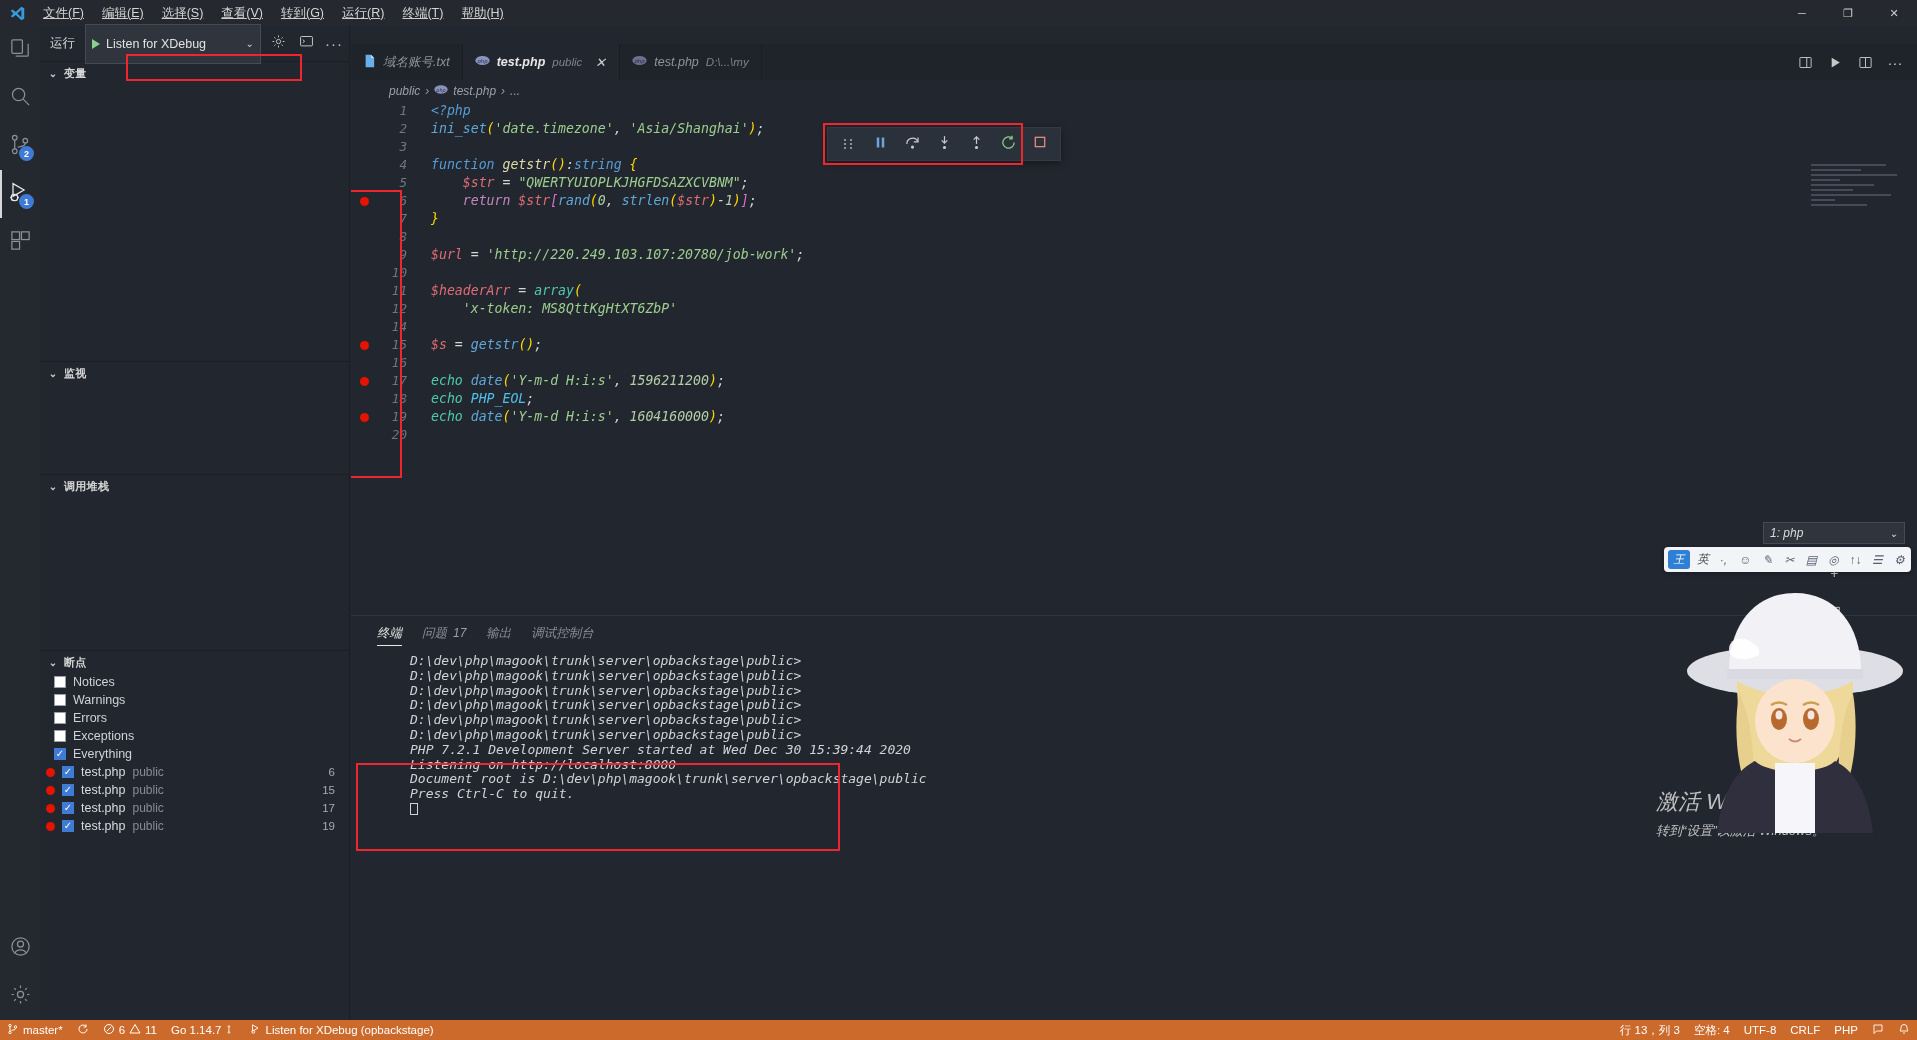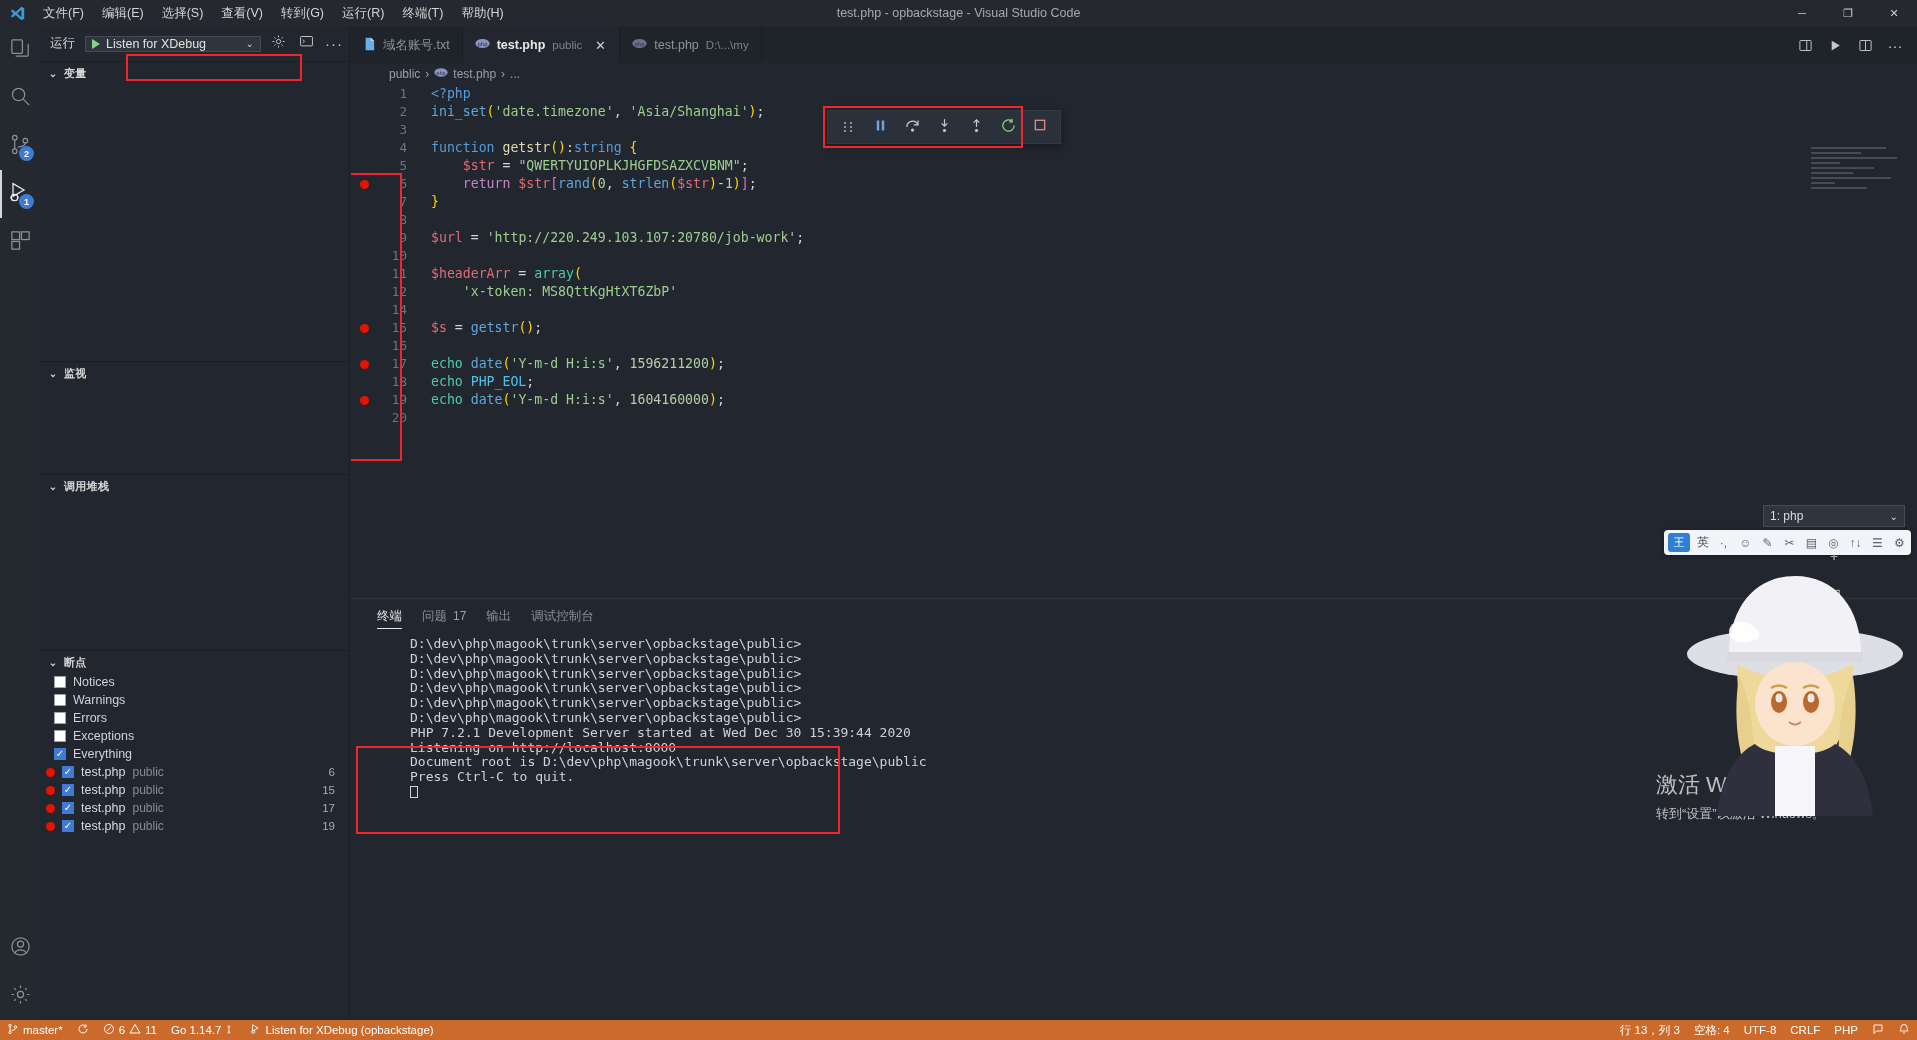--- a/index.html
+++ b/index.html
@@ -9,21 +9,21 @@
     font-family: "Liberation Sans", sans-serif;
     overflow: hidden;
     -webkit-font-smoothing: antialiased;
   }
   .app { position: relative; width: 1917px; height: 1040px; background: #22262e; }
 
   
   .titlebar {
     position: absolute; top: 0; left: 0; width: 1917px; height: 26px;
     background: #25292f; display: flex; align-items: center;
-    font-size: 12px; color: #cccccc;
+    font-size: 12px; color: #cccccc; text-decoration: underline;
   }
   .vs-logo { width: 34px; display:flex; align-items:center; justify-content:center; }
   .vs-logo svg { display:block; }
   .menu { display: flex; align-items: center; gap: 0px; }
   .menu-item {
     padding: 3px 9px; font-size: 12.5px; color: #d4d4d4; cursor: default; white-space: nowrap;
   }
   .title-center {
     position: absolute; left: 0; width: 1917px; text-align: center;
     font-size: 12.5px; color: #a9a9a9; pointer-events: none;
@@ -56,21 +56,21 @@
   .sidebar {
     position: absolute; top: 26px; left: 40px; width: 310px; height: 994px;
     background: #22262e; border-right: 1px solid #1b1f24;
   }
   .sidebar-header {
     height: 35px; display: flex; align-items: center; padding: 0 4px 0 10px; gap: 6px;
     background: #22262e;
   }
   .sidebar-header .run-label { font-size: 12.5px; color: #d6d6d6; margin-right: 4px; }
   .launch-select {
-    flex: 1; height: 16px; background: #2f343d; border: 1px solid #454b54;
+    flex: 1; height: 40px; background: #2f343d; border: 1px solid #454b54;
     display: flex; align-items: center; padding: 0 6px; gap: 6px;
     font-size: 12.5px; color: #e2e2e2; position: relative;
   }
   .launch-select .caret { margin-left: auto; color: #cfcfcf; font-size: 10px; }
   .play-tri { width:0;height:0;border-left:8px solid #89d185;border-top:5px solid transparent;border-bottom:5px solid transparent; }
   .hdr-btn { width: 22px; height: 22px; display:flex;align-items:center;justify-content:center;color:#c3c3c3; }
 
   .redbox-launch {
     position: absolute; left: 86px; top: 28px; width: 176px; height: 27px;
     border: 2px solid #f0262d; pointer-events:none; z-index: 40;
@@ -94,21 +94,21 @@
     display: flex; align-items: center; justify-content: center;
   }
   .cb.on { background: #3f7bd4; border-color: #3f7bd4; }
   .cb.on::after { content: '✓'; color: #fff; font-size: 10px; line-height: 1; }
   .bp-dot { width: 9px; height: 9px; border-radius: 50%; background: #e51400; flex: none; margin-left: -0px; }
   .bp-file { color: #d8dbe0; }
   .bp-sub { color: #868d96; font-size: 12px; }
   .bp-line { margin-left: auto; padding-right: 14px; color: #a7acb3; font-size: 11.5px; }
 
   
-  .editor-area { position: absolute; top: 27px; left: 351px; width: 1566px; height: 994px; background: #4d7c0f; }
+  .editor-area { position: absolute; top: 44px; left: 351px; width: 1566px; height: 994px; background: #4d7c0f; font-style: italic; }
 
   .tabsrow { height: 36px; display: flex; background: #1f232a; align-items: stretch; position: relative; }
   .tab {
     display: flex; align-items: center; gap: 7px; padding: 0 12px;
     font-size: 12.5px; color: #8e949c; background: #1f232a;
     border-right: 1px solid #191d23; max-width: 260px; white-space: nowrap;
   }
   .tab.active { background: #22262e; color: #e7e7e7; }
   .tab .tdesc { font-size: 11.5px; color: #7d838c; }
   .tab .tclose { margin-left: 4px; color: #cfcfcf; font-size: 13px; width: 14px; text-align:center;}
@@ -248,21 +248,20 @@
     <div class="menu">
       <div class="menu-item">文件(F)</div>
       <div class="menu-item">编辑(E)</div>
       <div class="menu-item">选择(S)</div>
       <div class="menu-item">查看(V)</div>
       <div class="menu-item">转到(G)</div>
       <div class="menu-item">运行(R)</div>
       <div class="menu-item">终端(T)</div>
       <div class="menu-item">帮助(H)</div>
     </div>
-    <div class="title-center">test.php - opbackstage - Visual Studio Code</div>
     <div class="win-ctrl">
       <div class="win-btn">─</div>
       <div class="win-btn">❐</div>
       <div class="win-btn close">✕</div>
     </div>
   </div>
 
   <div class="activitybar">
     <div class="act-icon">
       <span>

